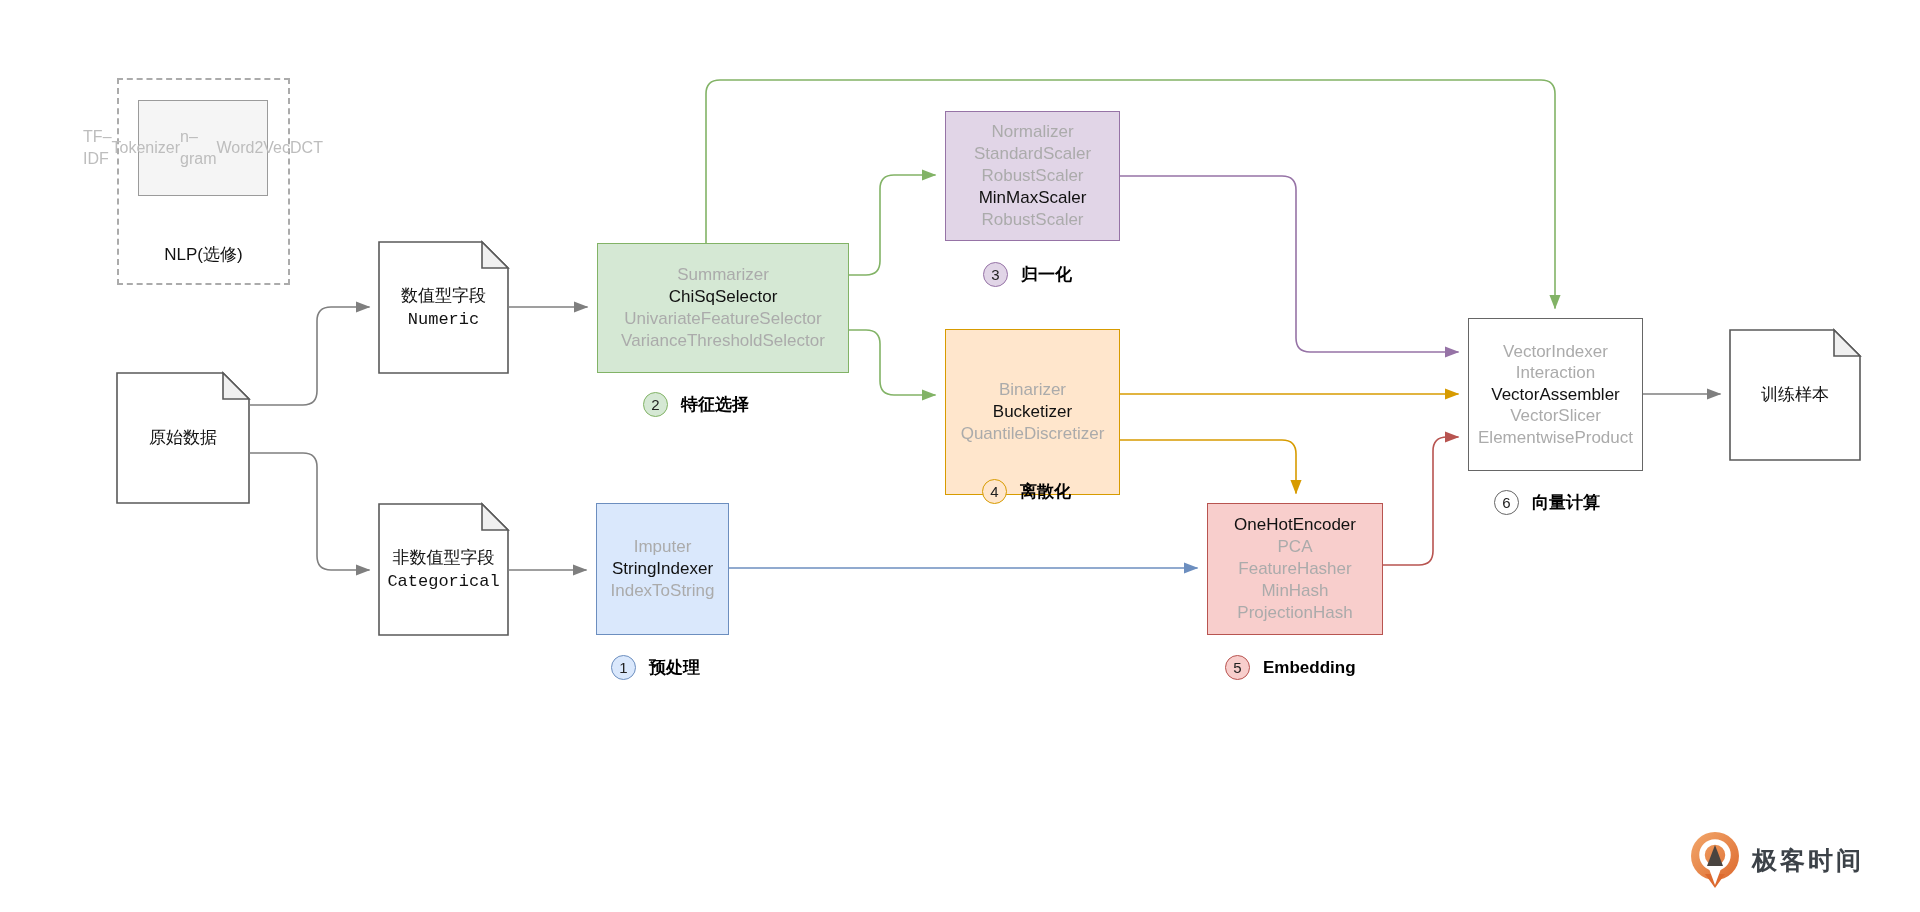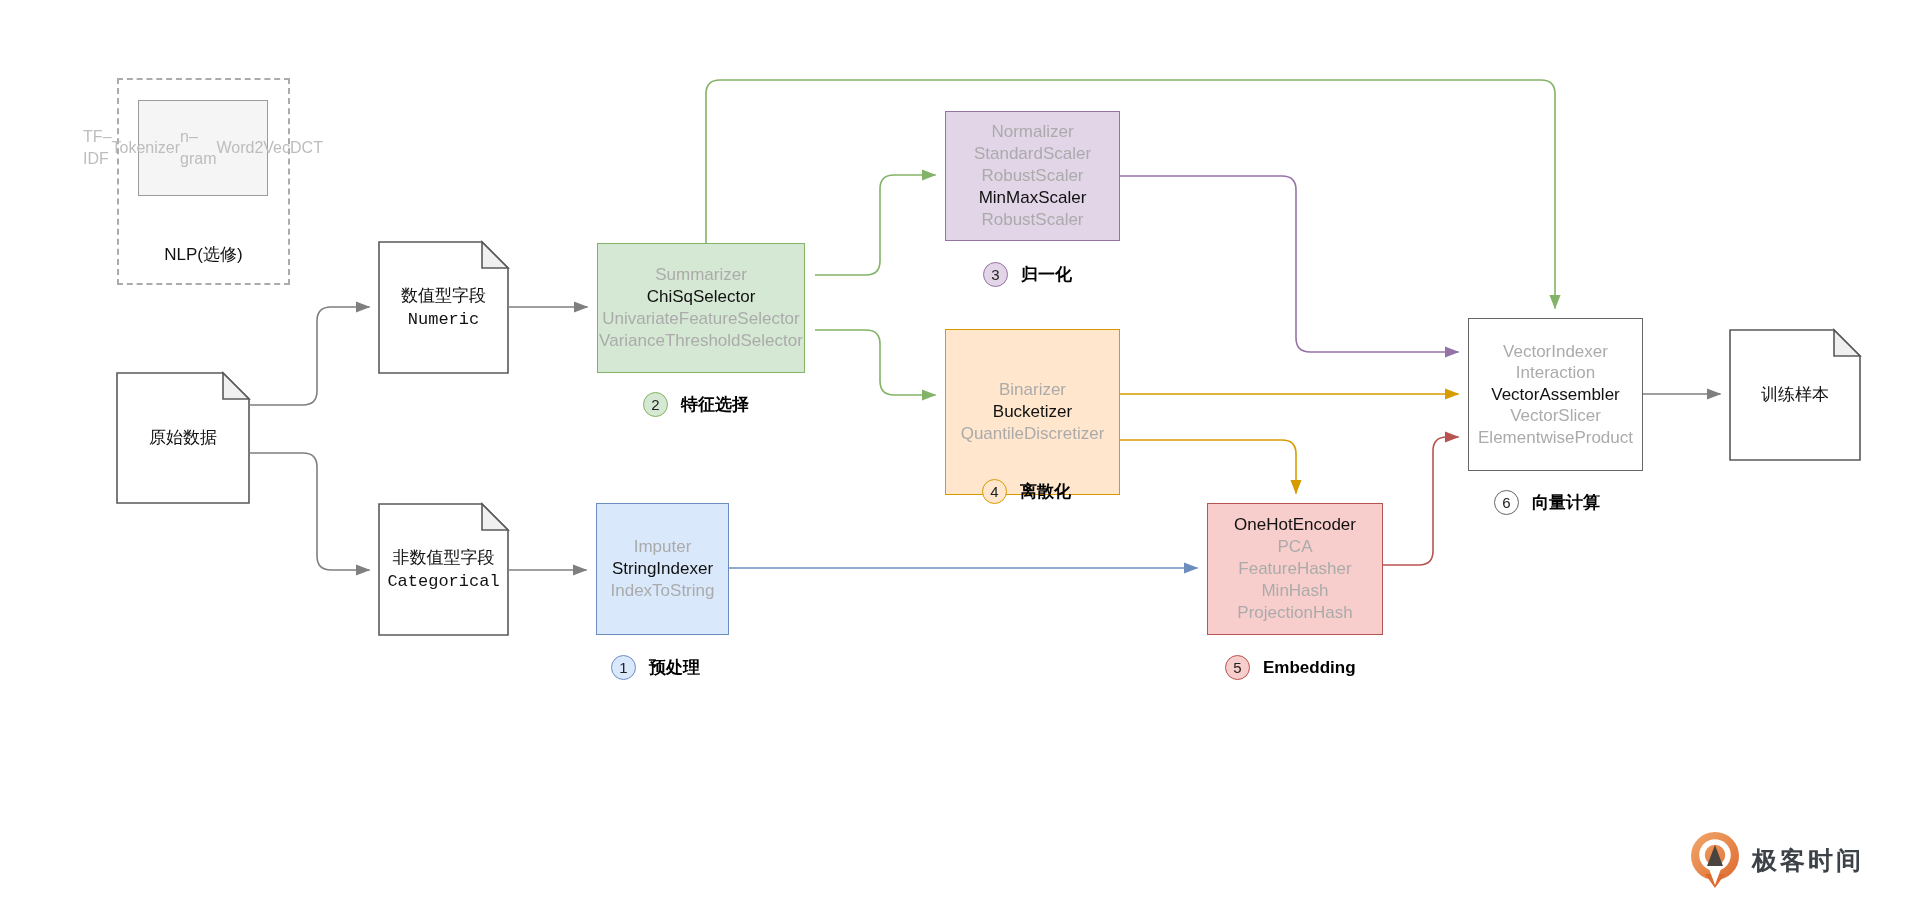--- a/index.html
+++ b/index.html
@@ -29,21 +29,21 @@
     font-size:17px;color:#111;z-index:3;
   }
 
   
   .stage-box{
     box-sizing:border-box;z-index:2;
     display:flex;flex-direction:column;justify-content:center;align-items:center;
   }
   .stage-box .line{font-size:17px;line-height:22px;color:#ababab;white-space:nowrap;}
   .stage-box .line.strong{color:#111;}
-  .box-selection {left:597px;top:243px;width:208px;height:130px;background:#d5e8d4;border:1.5px solid #82b366;}
+  .box-selection {left:597px;top:243px;width:252px;height:130px;background:#d5e8d4;border:1.5px solid #82b366;}
   .box-normalize {left:945px;top:111px;width:175px;height:130px;background:#e1d5e7;border:1.5px solid #9673a6;}
   .box-discretize{left:945px;top:329px;width:175px;height:166px;background:#ffe6cc;border:1.5px solid #d79b00;}
   .box-preprocess{left:596px;top:503px;width:133px;height:132px;background:#dae8fc;border:1.5px solid #6c8ebf;}
   .box-embedding {left:1207px;top:503px;width:176px;height:132px;background:#f8cecc;border:1.5px solid #b85450;}
   .box-vector    {left:1468px;top:318px;width:175px;height:153px;background:#ffffff;border:1.5px solid #666666;}
   .box-vector .line{line-height:21.5px;}
 
   
   .stage-label{display:flex;align-items:center;gap:13px;z-index:2;}
   .num-circle{

